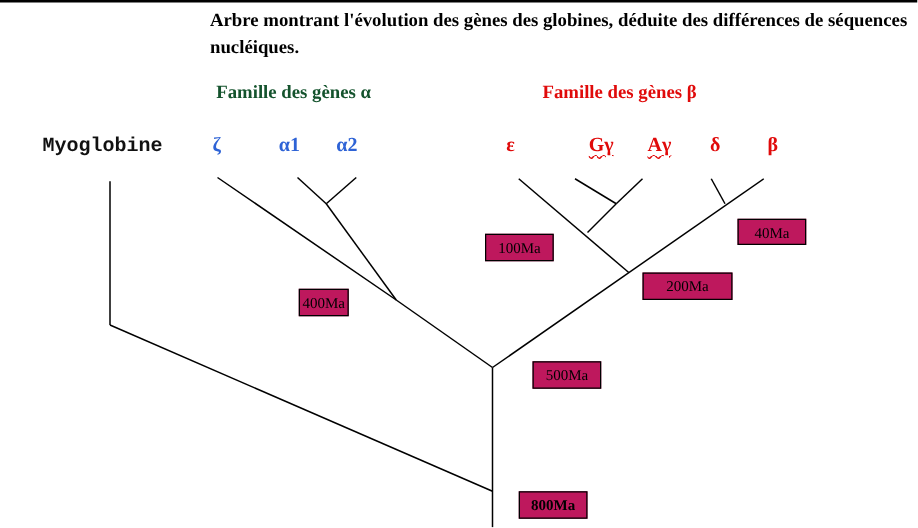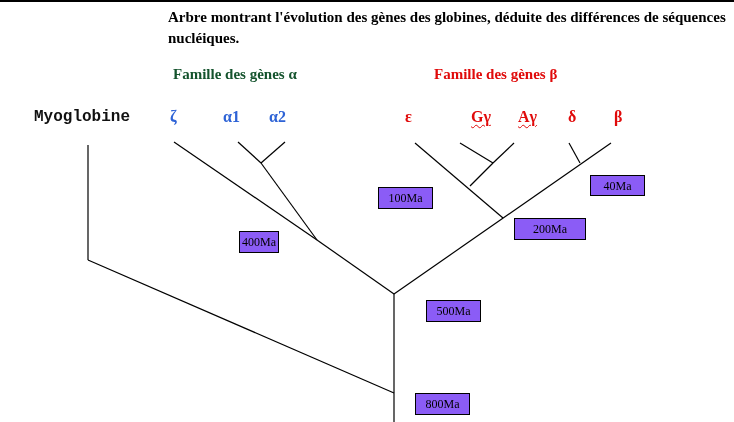--- a/index.html
+++ b/index.html
@@ -9,21 +9,21 @@
   .title { position: absolute; left: 168px; top: 7px; width: 560px; font-size: 15px; line-height: 21px; font-weight: bold; }
   .fam { position: absolute; top: 66px; font-size: 15px; font-weight: bold; }
   .fam.alpha { left: 173px; color: #14532d; }
   .fam.beta { left: 434px; color: #e00a0a; }
   .leaf { position: absolute; top: 108px; font-size: 16px; font-weight: bold; }
   .leaf.blue { color: #2e63d6; }
   .leaf.red { color: #e00a0a; }
   .leaf.black { color: #111; font-family: Liberation Mono, monospace; }
   .wavy { text-decoration: underline wavy #e00a0a; text-decoration-thickness: 1px; text-underline-offset: 2px; }
   svg.tree { position: absolute; left: 0; top: 0; }
-  .box { position: absolute; border: 1px solid #000; background: #8b5cf6; font-size: 12px; line-height: 20px; text-align: center; box-sizing: border-box; }
+  .box { position: absolute; border: 1px solid #000; background: #be185d; font-size: 12px; line-height: 20px; text-align: center; box-sizing: border-box; }
 </style>
 </head>
 <body>
 
 <div class="topline"></div>
 
 <div class="title">Arbre montrant l'évolution des gènes des globines, déduite des différences de séquences nucléiques.</div>
 
 <div class="fam alpha">Famille des gènes α</div>
 <div class="fam beta">Famille des gènes β</div>
@@ -55,17 +55,17 @@
     <line x1="415" y1="143" x2="503" y2="218"></line>
     <line x1="460" y1="143" x2="493" y2="163"></line>
     <line x1="514" y1="143" x2="493" y2="163"></line>
     <line x1="493" y1="163" x2="470" y2="186"></line>
     <line x1="569" y1="143" x2="580" y2="163"></line>
     <line x1="611" y1="143" x2="394" y2="294"></line>
   </g>
 </svg>
 
 <div class="box" style="left:239px; top:231px; width:40px; height:22px;">400Ma</div>
-<div class="box" style="left:378px; top:187px; width:55px; height:22px;">100Ma</div>
+<div class="box" style="left:388px; top:187px; width:55px; height:22px;">100Ma</div>
 <div class="box" style="left:590px; top:175px; width:55px; height:21px;">40Ma</div>
 <div class="box" style="left:514px; top:218px; width:72px; height:22px;">200Ma</div>
-<div class="box" style="left:426px; top:300px; width:55px; height:22px;">500Ma</div>
-<div class="box" style="left:415px; top:393px; width:55px; height:22px;">800Ma</div>
+<div class="box" style="left:426px; top:289px; width:55px; height:22px;">500Ma</div>
+<div class="box" style="left:415px; top:393px; width:55px; height:22px;font-weight:bold;">800Ma</div>
 
 </body></html>

